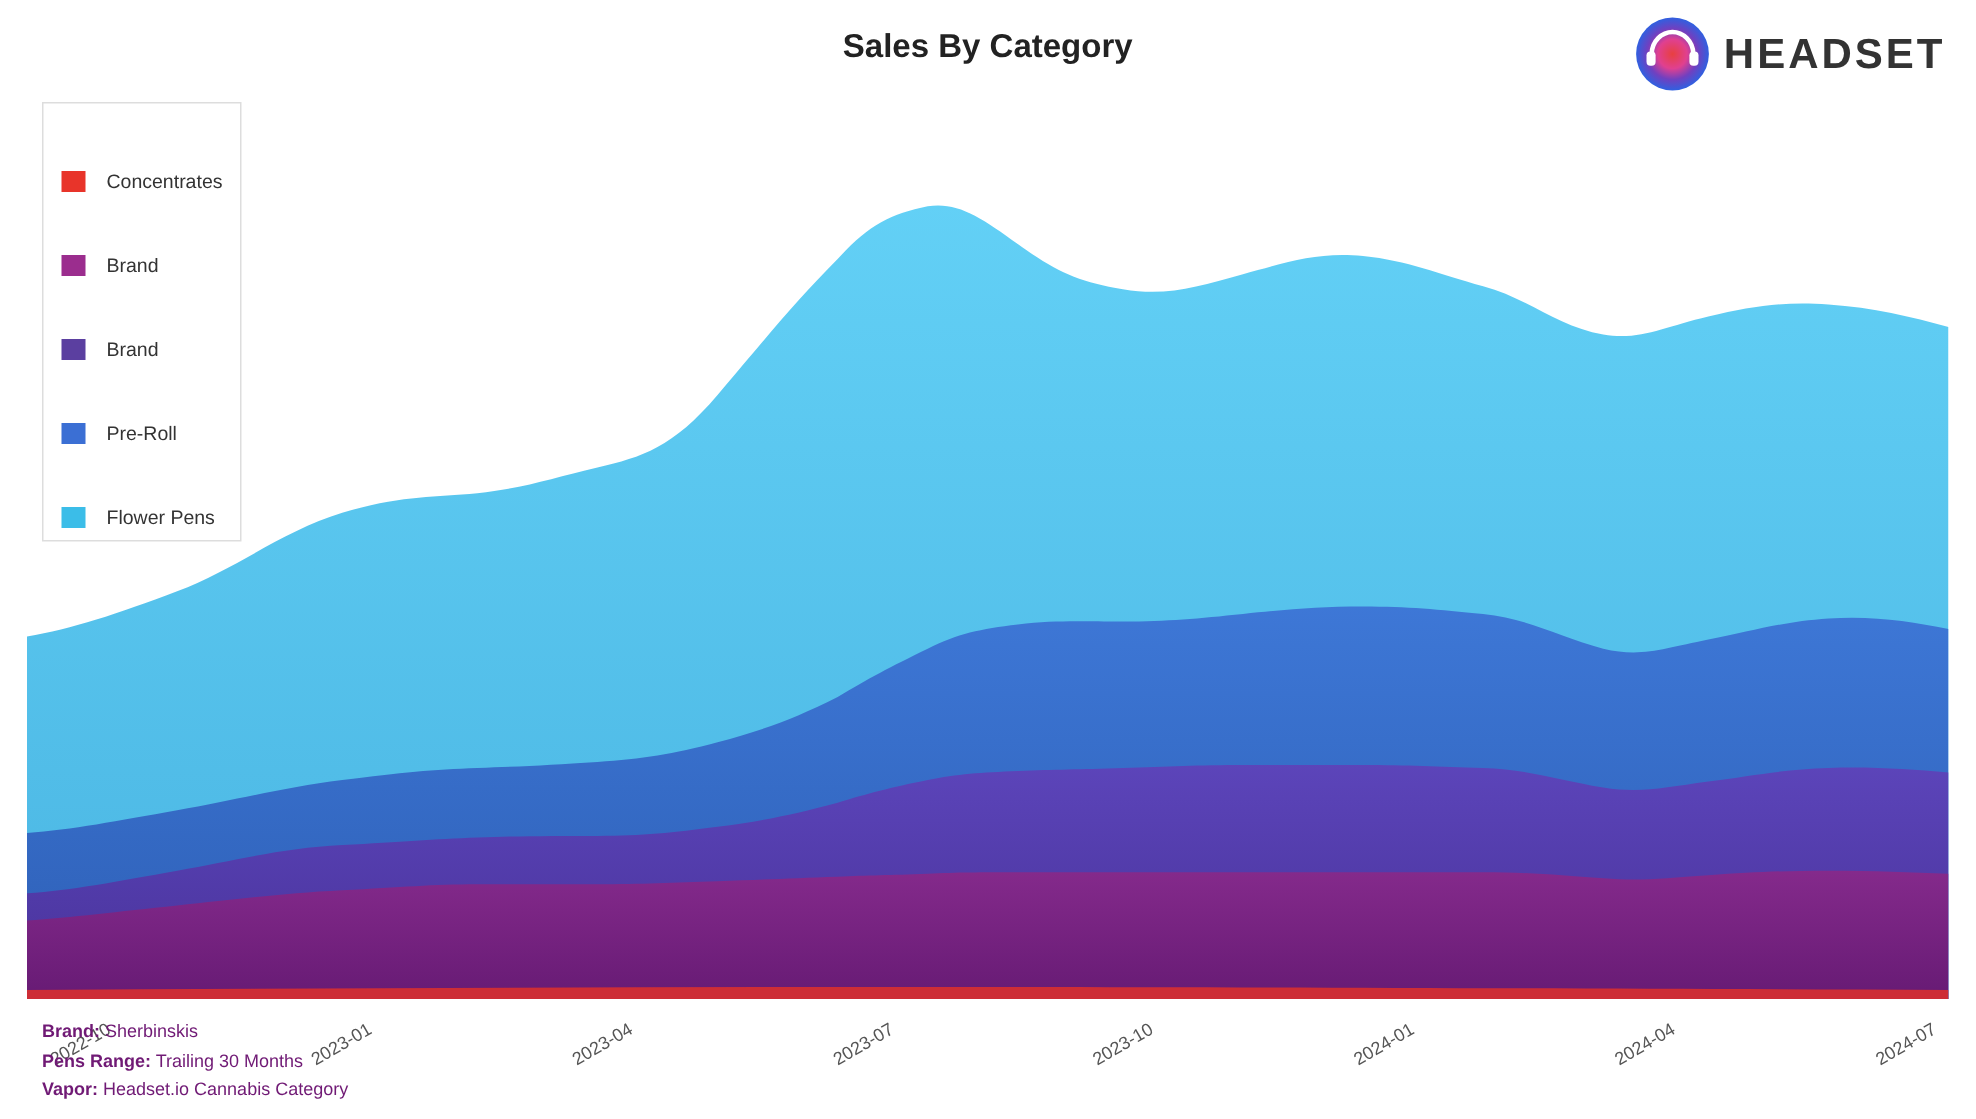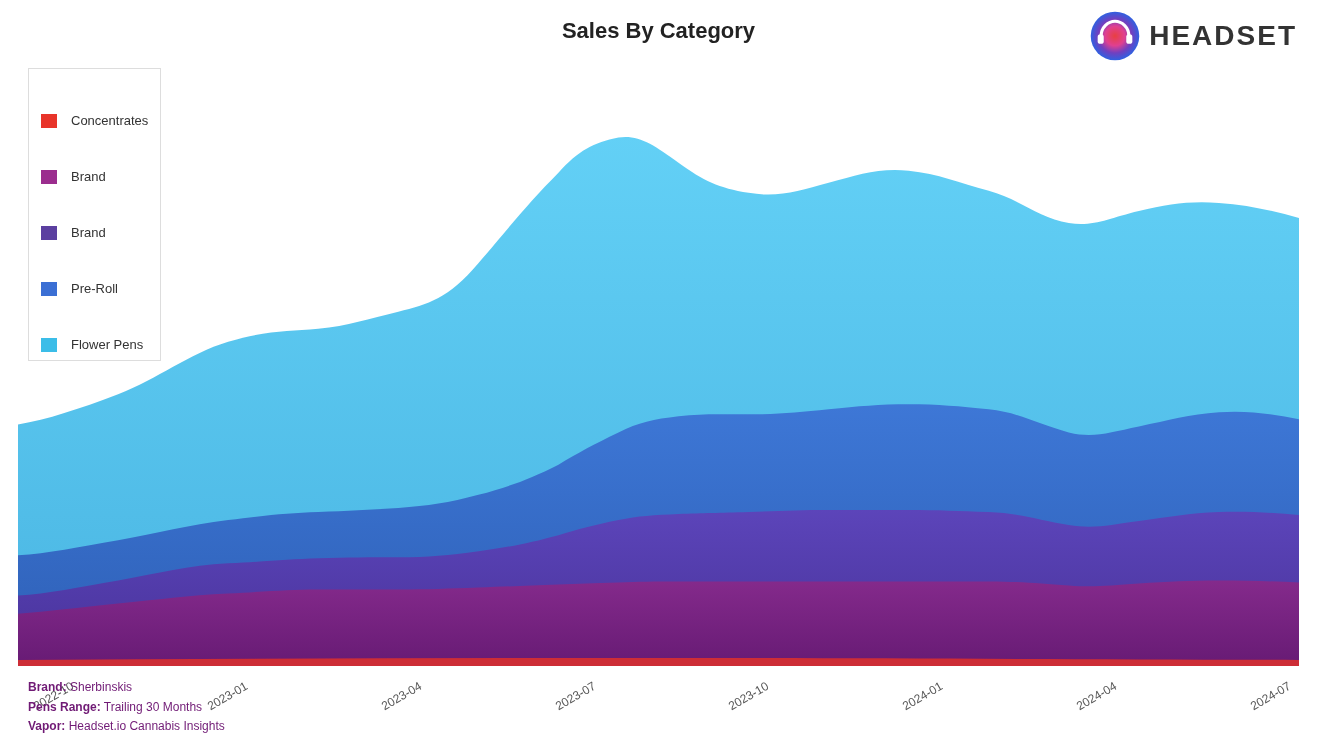--- a/index.html
+++ b/index.html
@@ -314,17 +314,17 @@
     <div>
       <span class="label">Brand:</span>
       <span>Sherbinskis</span>
     </div>
     <div>
       <span class="label">Pens Range:</span>
       <span>Trailing 30 Months</span>
     </div>
     <div>
       <span class="label">Vapor:</span>
-      <span>Headset.io Cannabis Insights</span>
+      <span>Headset.io Cannabis Category</span>
     </div>
   </div>
 
 </div>
 
 </body></html>

